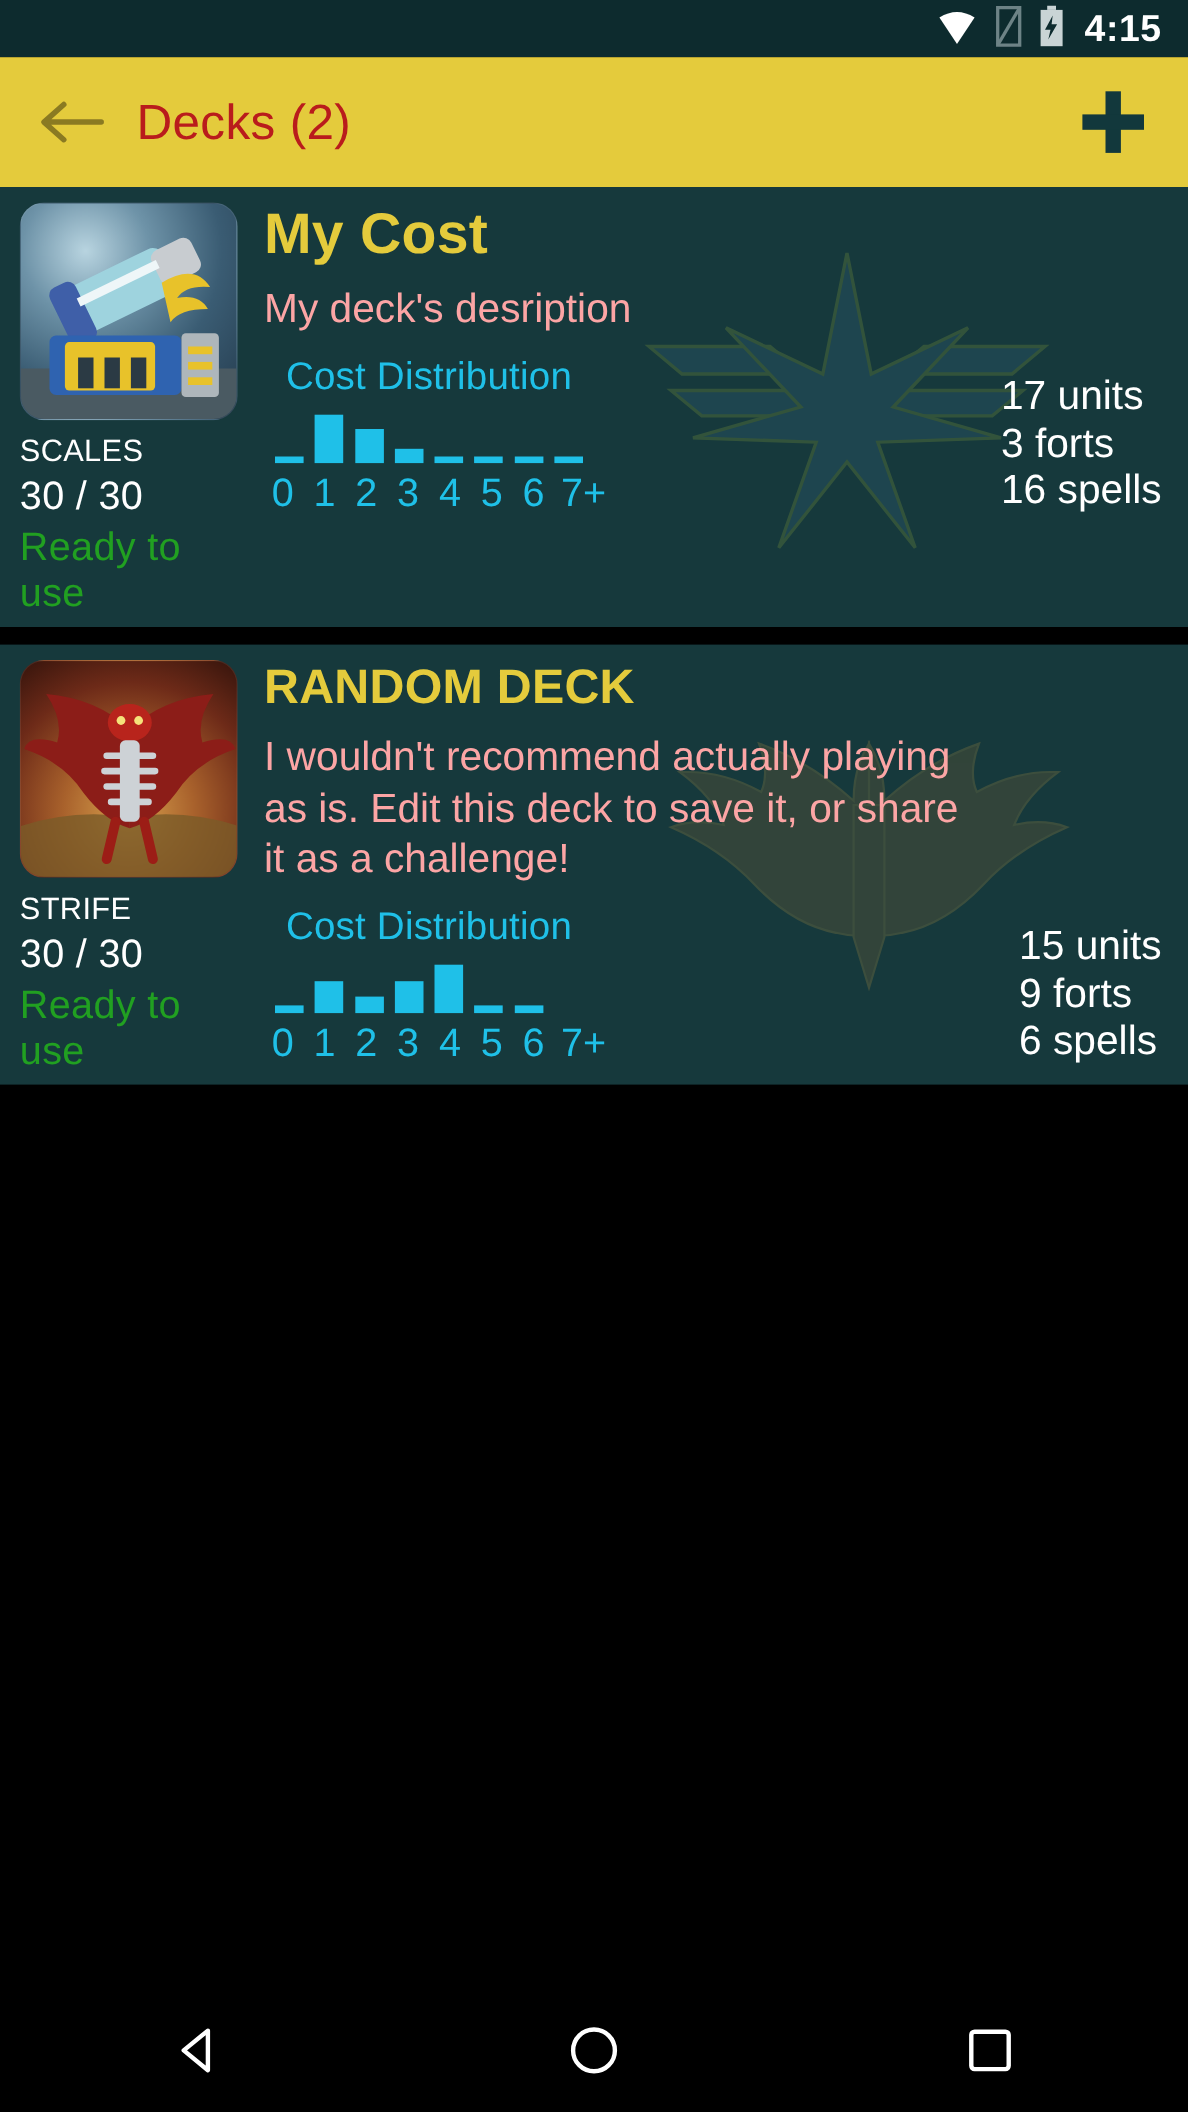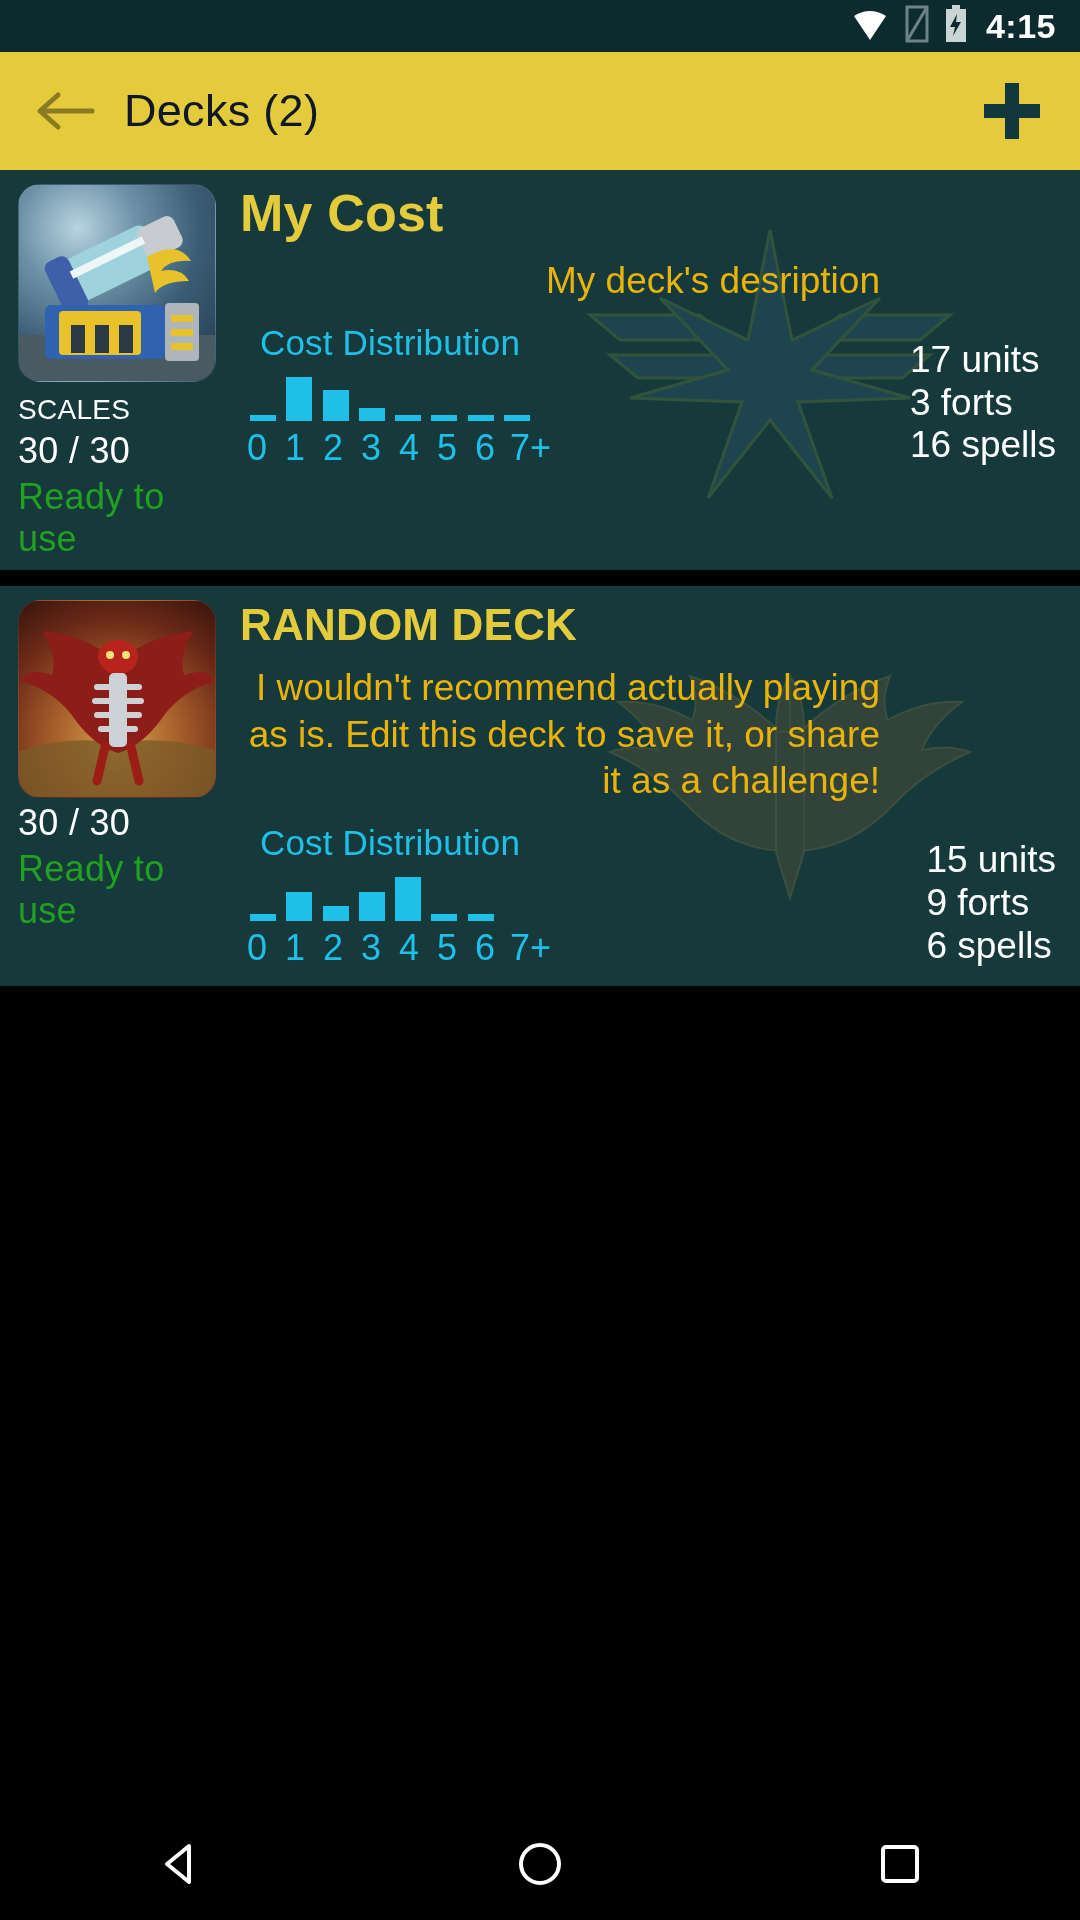--- a/index.html
+++ b/index.html
@@ -14,21 +14,21 @@
   .sb-icon{ display:block; }
   .sb-time{ color:#ffffff; font-size:34px; letter-spacing:.5px; margin-left:4px;font-weight:bold; }
 
   
   .appbar{
     height:118px; background:#e4cb3c; display:flex; align-items:center;
     padding:0 28px; position:relative;
   }
   .back-arrow{ width:74px; height:74px; display:flex; align-items:center; justify-content:center; }
   .appbar-title{
-    color:#0f172a; font-size:45px; font-weight:400; margin-left:22px; letter-spacing:.3px;
+    color:#b91c1c; font-size:45px; font-weight:400; margin-left:22px; letter-spacing:.3px;
   }
   .add-btn{ margin-left:auto; width:80px; height:80px; display:flex; align-items:center; justify-content:center; }
 
   
   .deck-list{ background:#000; }
   .deck-card{
     background:#16393c; position:relative; overflow:hidden;
     display:flex; margin-bottom:8px; padding:0;
   }
   .card-sep{ height:8px; background:#000; }
@@ -51,21 +51,21 @@
       radial-gradient(circle at 50% 70%, #d8a24e 0%, #a9622c 35%, #6d2a18 70%, #35140c 100%);
   }
   .faction-name{ color:#ffffff; font-size:28px; margin-top:12px; letter-spacing:.3px; }
   .deck-count{ color:#ffffff; font-size:36px; margin-top:4px; letter-spacing:.3px; }
   .deck-status{ font-size:36px; margin-top:4px; letter-spacing:.3px; }
 
   
   .col-main{ flex:1; position:relative; padding:14px 24px 16px 8px; z-index:3; }
   .deck-title{ font-size:52px; font-weight:bold; color:#e4cb3c; letter-spacing:.2px; line-height:1.12; }
   .deck-title.caps{ font-size:44px; }
-  .deck-desc{ color:#eab308; font-size:37px; line-height:1.26; margin-top:16px; max-width:640px;text-align:right; }
+  .deck-desc{ color:#fca5a5; font-size:37px; line-height:1.26; margin-top:16px; max-width:640px; }
 
   
   .bottom-row{ display:flex; align-items:flex-end; margin-top:18px; }
   .chart-block{ flex:0 0 auto; width:300px; }
   .chart-label{ color:#1fc0e8; font-size:35px; text-align:center; letter-spacing:.2px; }
   .bars{
     display:flex; align-items:flex-end; justify-content:space-between;
     height:46px; margin-top:12px; padding:0 10px;
   }
   .bar{ width:26px; background:#1fc0e8; }
@@ -243,20 +243,21 @@
           <rect x="90" y="72" width="18" height="74" rx="5" fill="#cdd2d6"></rect>
           <g stroke="#cdd2d6" stroke-width="6" stroke-linecap="round">
             <path d="M78 86 H120"></path>
               <path d="M76 100 H122"></path>
             <path d="M78 114 H120"></path>
               <path d="M82 128 H116"></path>
           </g>
           <path d="M86 146 l-8 34 M112 146 l8 34" stroke="#9c1d16" stroke-width="9" stroke-linecap="round"></path>
         </svg>
       </div>
+      <div class="faction-name">STRIFE</div>
       <div class="deck-count">30 / 30</div>
       <div class="deck-status" style="color:#21a021;">Ready to use</div>
 
     </div>
 
     <div class="col-main">
       <div class="deck-title caps">RANDOM DECK</div>
       <div class="deck-desc">I wouldn't recommend actually playing as is. Edit this deck to save it, or share it as a challenge!</div>
       <div class="bottom-row">
         <div class="chart-block">

